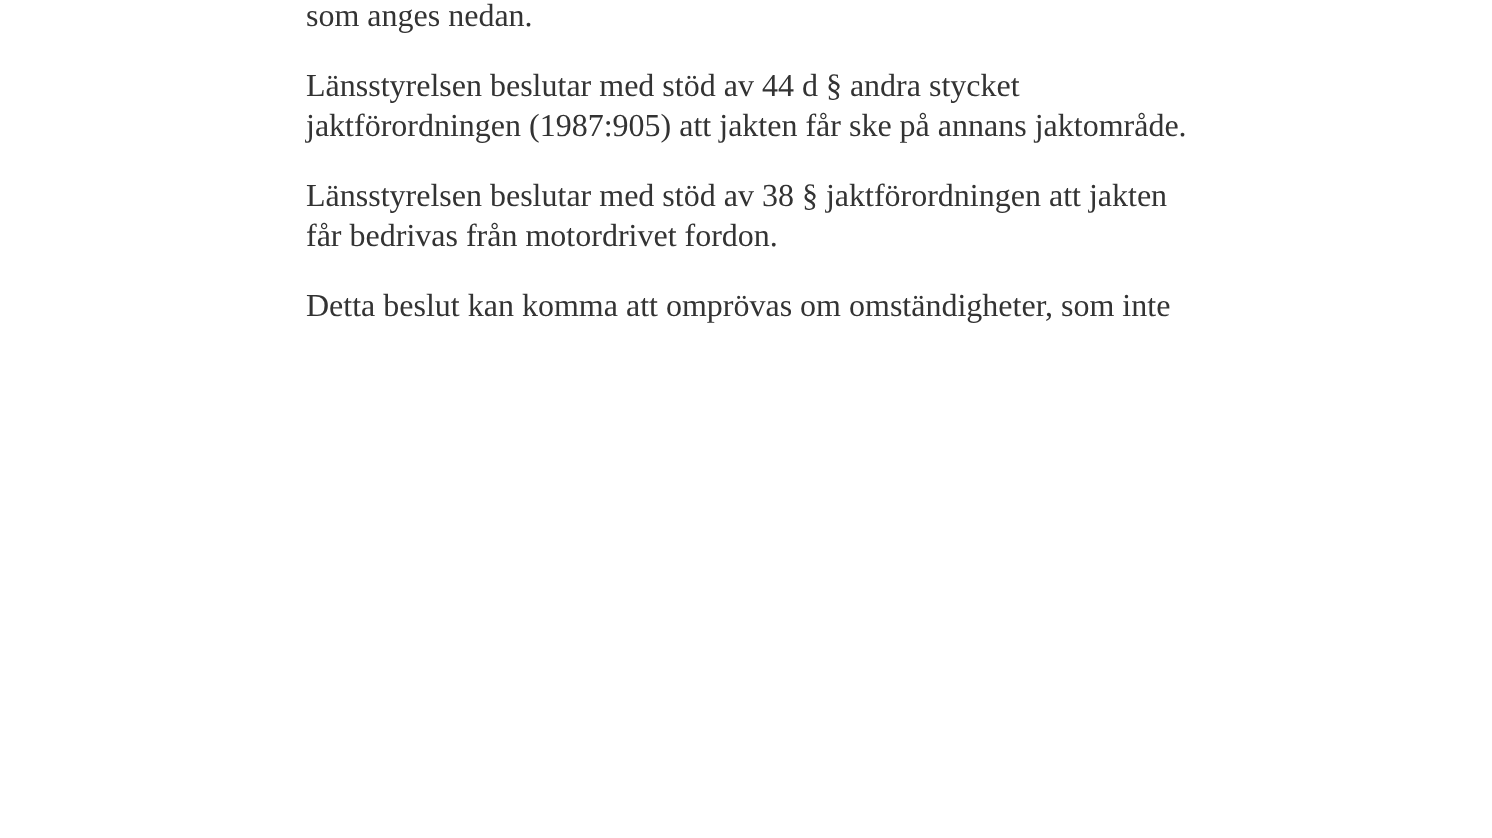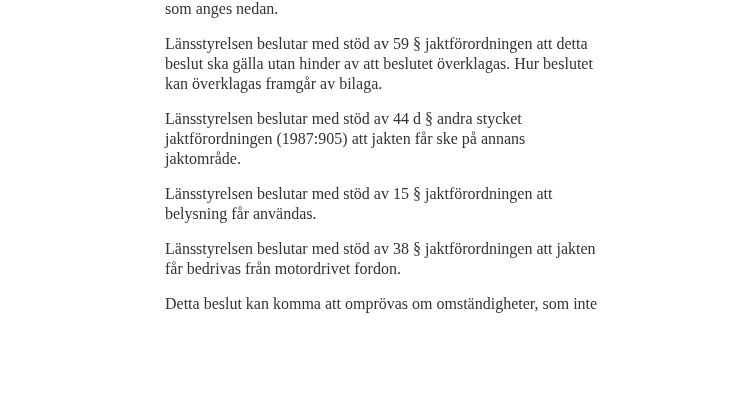--- a/index.html
+++ b/index.html
@@ -18,27 +18,25 @@
     left: 153px;
     top: -1px;
     width: 452px;
     font-family: "Liberation Serif", "DejaVu Serif", serif;
     font-size: 16px;
     line-height: 20px;
     color: #333333;
     text-align: left;
   }
   .doc-page p {
-    margin: 0 0 15px 12px;
+    margin: 0 0 15px 0;
     padding: 0;
   }
 </style>
 </head>
 <body>
 
 <div class="doc-page">
   <p>som anges nedan.</p>
-  <p>Länsstyrelsen beslutar med stöd av 59 § jaktförordningen att detta beslut ska gälla utan hinder av att beslutet överklagas. Hur beslutet kan överklagas framgår av bilaga.</p>
   <p>Länsstyrelsen beslutar med stöd av 44 d § andra stycket jaktförordningen (1987:905) att jakten får ske på annans jaktområde.</p>
-  <p>Länsstyrelsen beslutar med stöd av 15 § jaktförordningen att belysning får användas.</p>
   <p>Länsstyrelsen beslutar med stöd av 38 § jaktförordningen att jakten får bedrivas från motordrivet fordon.</p>
   <p>Detta beslut kan komma att omprövas om omständigheter, som inte</p>
 </div>
 
 </body></html>

